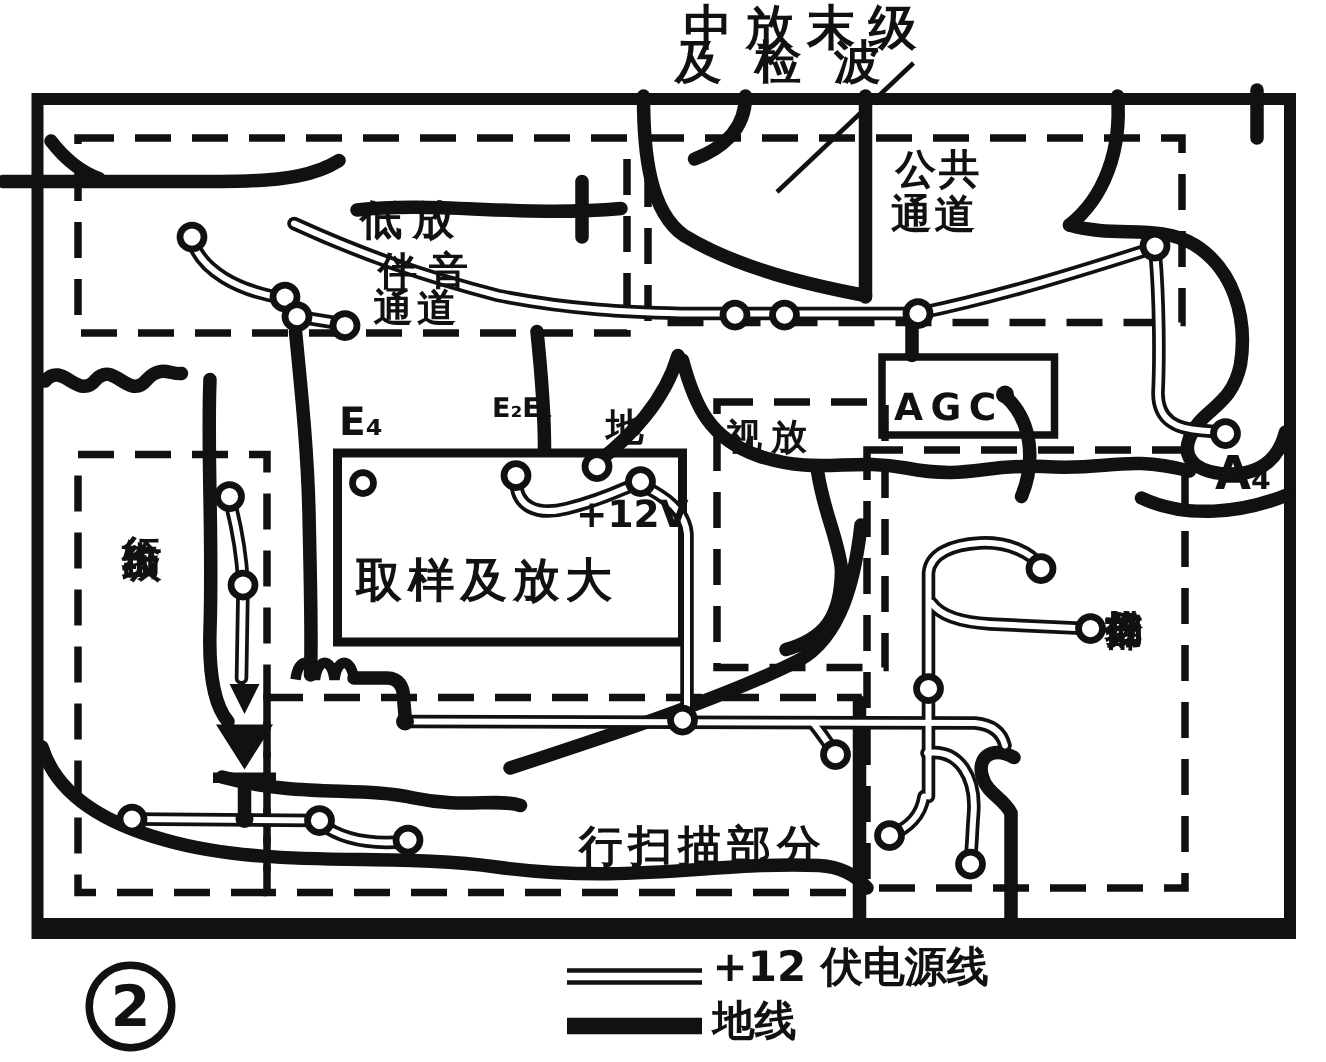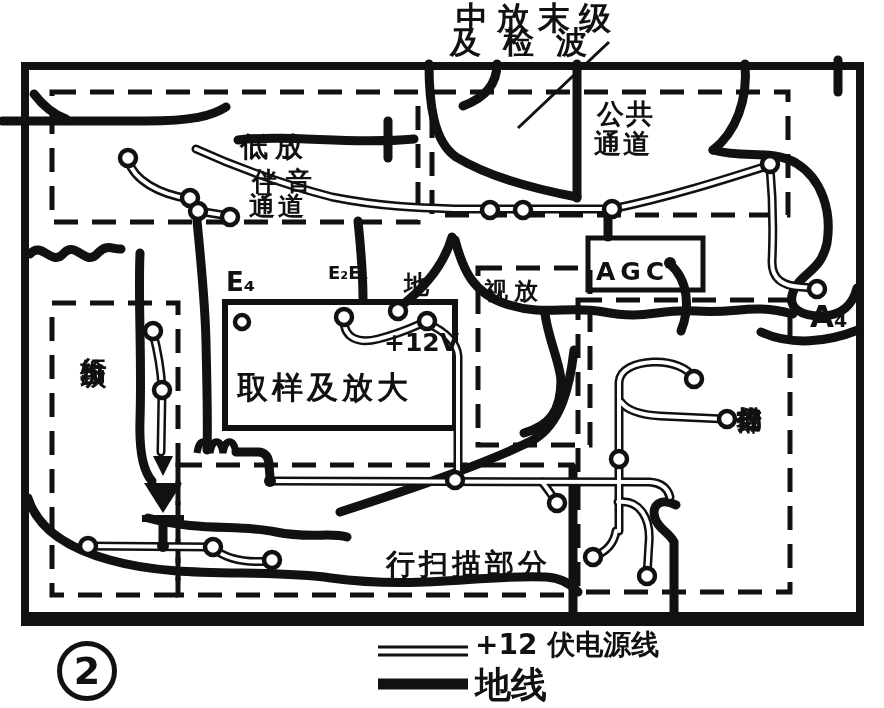--- a/index.html
+++ b/index.html
@@ -180,18 +180,18 @@
 
   <div class="lbl" style="left:237px;top:371px;font-size:31px;letter-spacing:4px;">取样及放大</div>
   <div class="lbl" style="left:484px;top:279px;font-size:24px;letter-spacing:6px;">视放</div>
   <div class="lbl" style="left:596px;top:258px;font-size:25px;letter-spacing:5px;">AGC</div>
 
   <div class="lbl vlbl" style="left:80px;top:336px;font-size:26px;letter-spacing:2px;">行输出级</div>
   <div class="lbl vlbl" style="left:736px;top:387px;font-size:25px;">场扫描部分</div>
   <div class="lbl" style="left:386px;top:549px;font-size:29px;letter-spacing:4px;">行扫描部分</div>
 
   <div class="lbl" style="left:475px;top:630px;font-size:28px;">+12 伏电源线</div>
-  <div class="lbl" style="left:475px;top:666px;font-size:36px;">地线</div>
+  <div class="lbl" style="left:475px;top:666px;font-size:28px;">地线</div>
 
   <div class="fignum">
     <span>2</span>
   </div>
 </div>
 
 </body></html>

